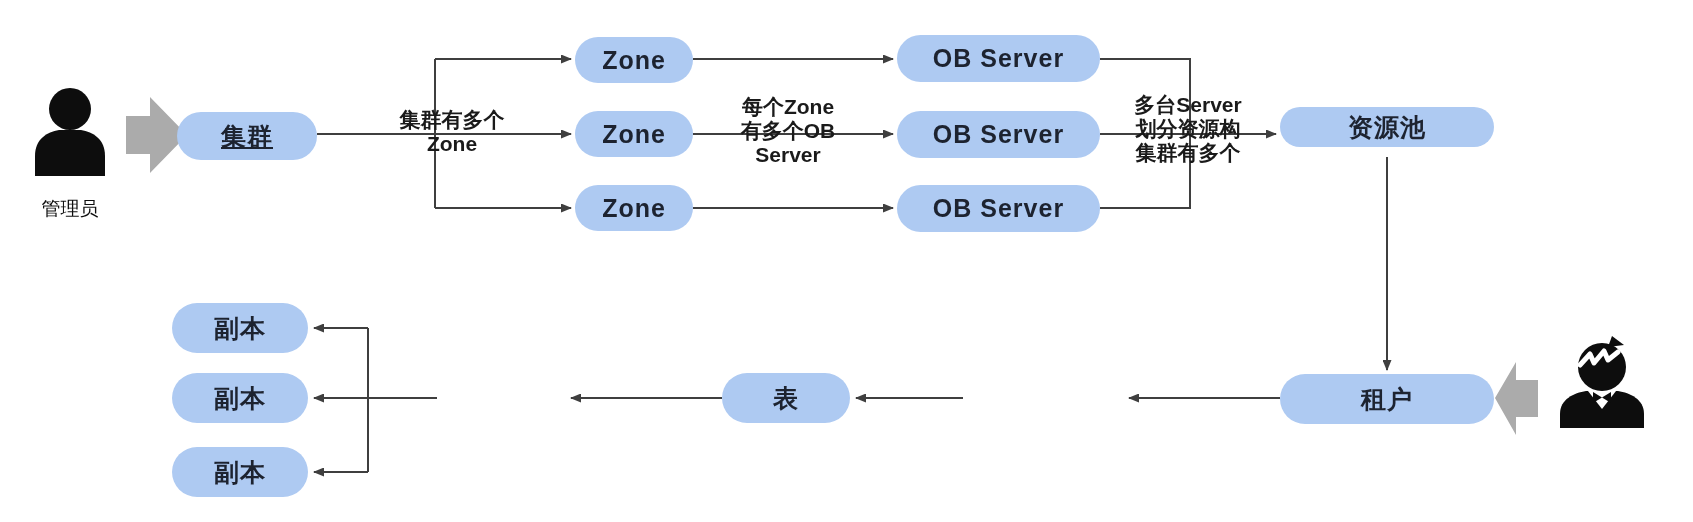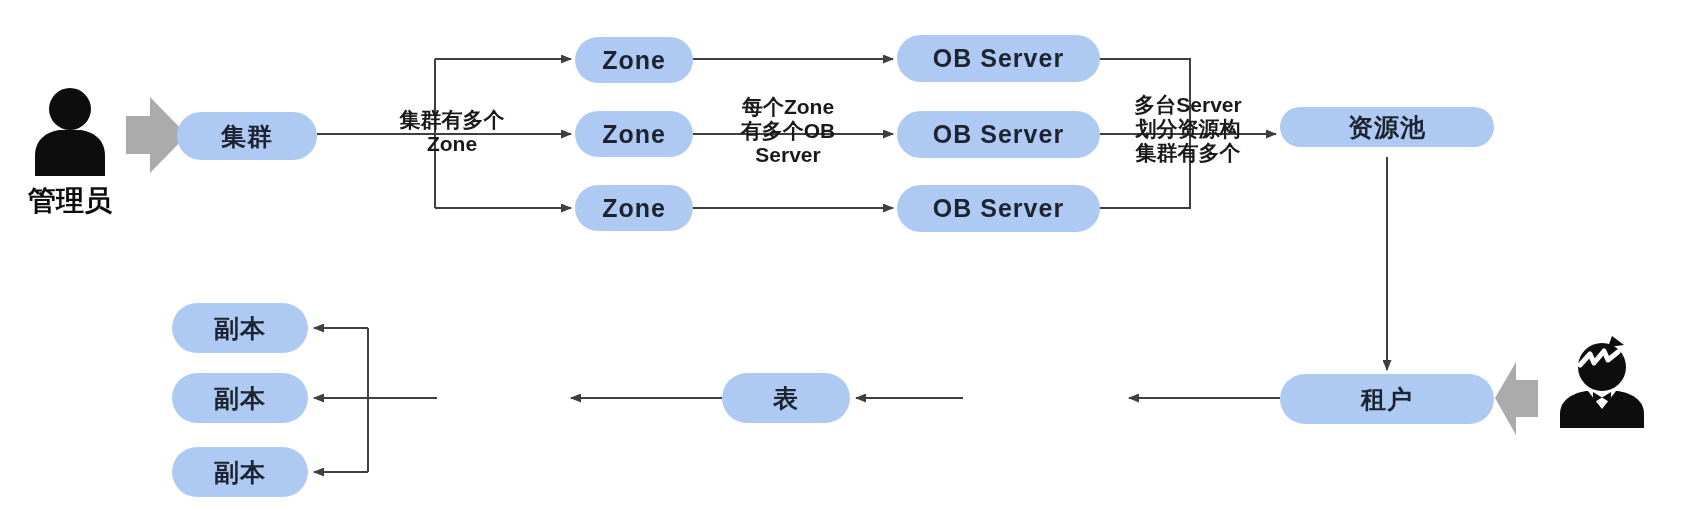--- a/index.html
+++ b/index.html
@@ -20,22 +20,22 @@
     letter-spacing:1px;white-space:nowrap;
   }
   .edge-label{
     position:absolute;
     font-weight:bold;font-size:21px;line-height:1.15;
     color:#1a1a1a;text-align:center;
   }
   .edge-label span{display:block;}
   .actor{position:absolute;display:flex;flex-direction:column;align-items:center;}
   .actor-label{
-    font-weight:bold;font-size:28px;color:#0d0d0d;
-    text-align:center;white-space:nowrap;margin-top:6px;
+    font-weight:normal;font-size:19px;color:#0d0d0d;
+    text-align:center;white-space:nowrap;margin-top:20px;
   }
   svg{display:block;}
 </style>
 </head>
 <body>
 
 <div class="canvas">
 
   <svg class="layer" width="1693" height="522" viewBox="0 0 1693 522">
     <defs>
@@ -91,21 +91,21 @@
         <polygon points="56,0 68,9 52,11" fill="#0D0D0D"></polygon>
         <circle cx="46" cy="31" r="24" fill="#0D0D0D"></circle>
         <path d="M24,29 L34,18 L38,27 L48,15 L52,24 L62,16" stroke="#ffffff" stroke-width="5" fill="none" stroke-linecap="round" stroke-linejoin="round"></path>
         <path d="M4,92 V78 C4,63 18,57 30,55 H62 C74,57 88,63 88,78 V92 Z" fill="#0D0D0D"></path>
         <polygon points="32,55 46,73 60,55" fill="#ffffff"></polygon>
         <path d="M37,56 L46,61.5 L55,56 L55,67 L46,61.5 L37,67 Z" fill="#0D0D0D"></path>
       </svg>
     </span>
   </div>
 
-  <div class="pill" style="left:177px;top:112px;width:140px;height:48px;">集群</div>
+  <div class="pill" style="left:177px;top:112px;width:140px;height:48px;text-decoration:underline;">集群</div>
   <div class="pill" style="left:575px;top:37px;width:118px;height:46px;">Zone</div>
   <div class="pill" style="left:575px;top:111px;width:118px;height:46px;">Zone</div>
   <div class="pill" style="left:575px;top:185px;width:118px;height:46px;">Zone</div>
   <div class="pill" style="left:897px;top:35px;width:203px;height:47px;">OB Server</div>
   <div class="pill" style="left:897px;top:111px;width:203px;height:47px;">OB Server</div>
   <div class="pill" style="left:897px;top:185px;width:203px;height:47px;">OB Server</div>
   <div class="pill" style="left:1280px;top:107px;width:214px;height:40px;">资源池</div>
   <div class="pill" style="left:1280px;top:374px;width:214px;height:50px;">租户</div>
   <div class="pill" style="left:722px;top:373px;width:128px;height:50px;">表</div>
   <div class="pill" style="left:172px;top:303px;width:136px;height:50px;">副本</div>

